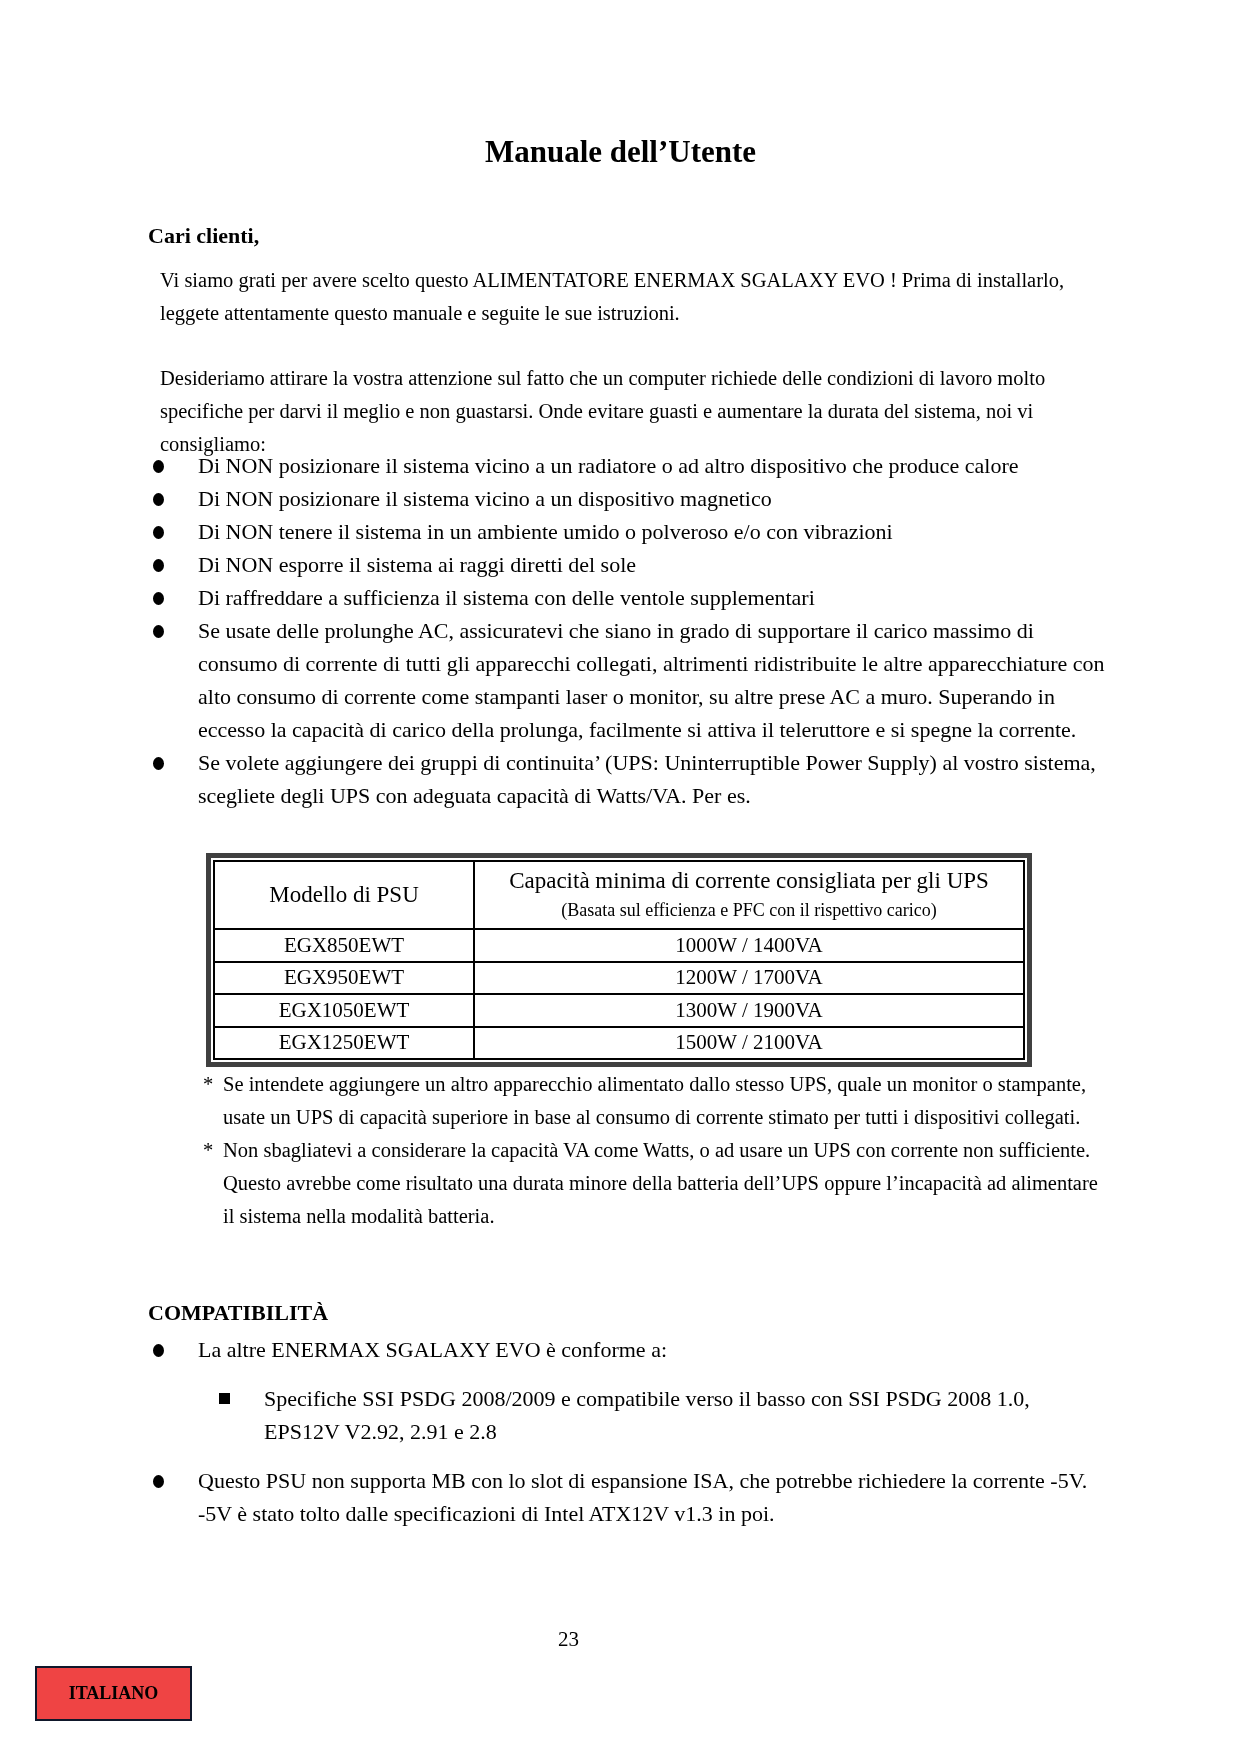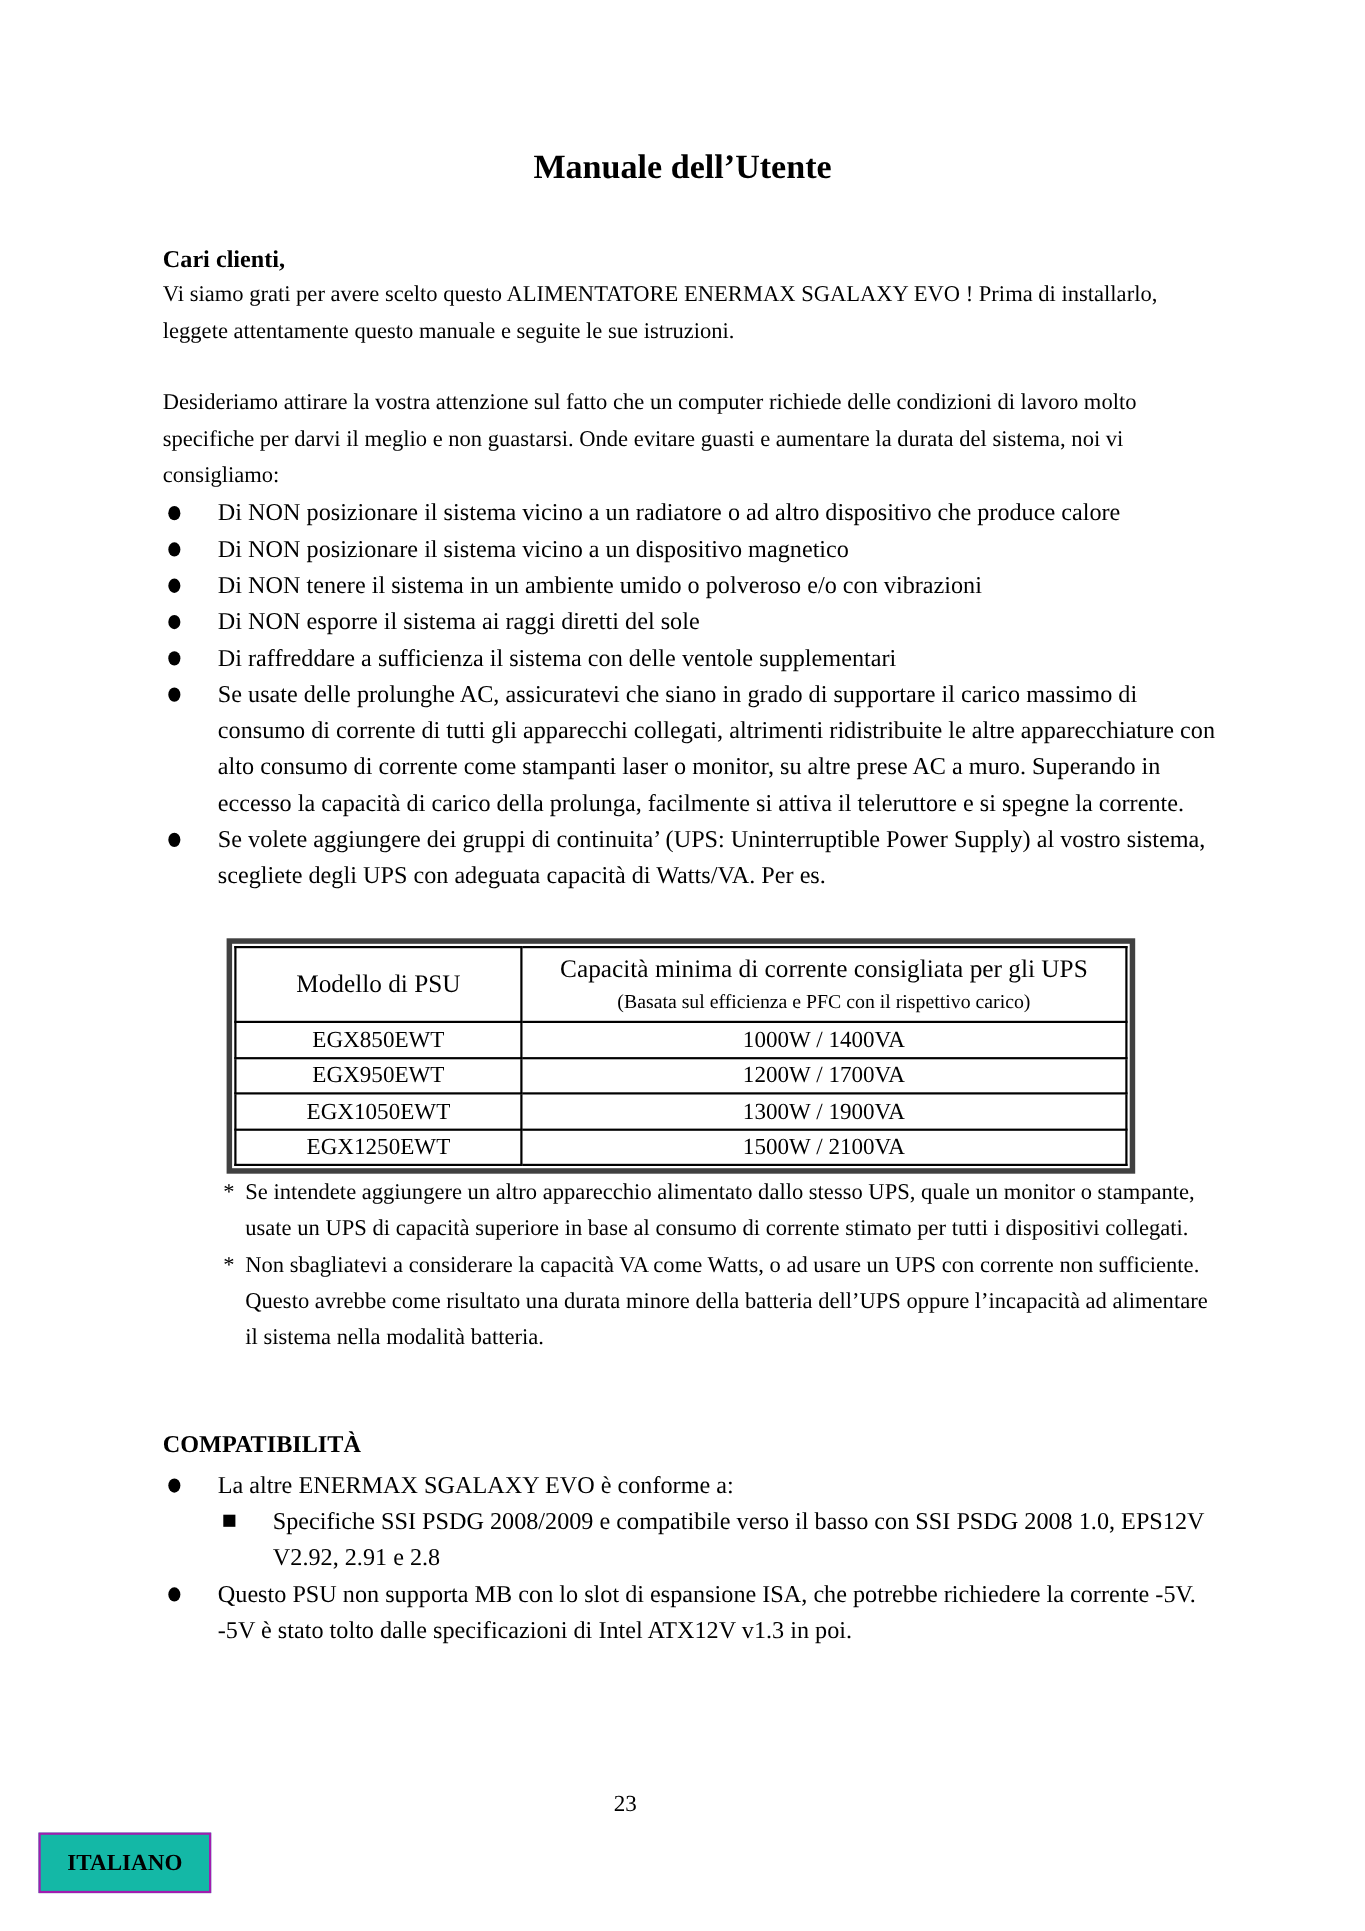--- a/index.html
+++ b/index.html
@@ -1,43 +1,43 @@
 <!DOCTYPE html>
 <html><head>
 <meta charset="utf-8">
 <style>
   html, body { margin: 0; padding: 0; background: #ffffff; }
   body { width: 1241px; height: 1755px; position: relative; overflow: hidden;
          font-family: "Liberation Serif", "DejaVu Serif", serif; color: #000; }
   .page-title { position: absolute; top: 134px; left: 0; width: 1241px; text-align: center;
                 font-size: 31px; font-weight: bold; line-height: 36px; }
   .greeting { position: absolute; top: 190px; left: 148px; font-size: 22px; font-weight: bold; line-height: 28px; margin-top: 32px; }
-  .para { position: absolute; left: 148px; width: 960px; font-size: 20.5px; line-height: 33px; margin: 0; }
+  .para { position: absolute; left: 148px; width: 960px; font-size: 20.5px; line-height: 33px; margin: 12px; }
   .bullets { position: absolute; left: 148px; width: 960px; margin: 0; padding: 0; list-style: none;
              font-size: 22px; line-height: 33px; }
   .bullets li { position: relative; padding-left: 50px; }
   .bullet-dot { position: absolute; left: 5px; top: 11px; width: 11px; height: 13px; border-radius: 50%; background: #000; }
   .bullet-sq { position: absolute; left: 5px; top: 11px; width: 11px; height: 11px; background: #000; }
-  .sublist { list-style: none; margin: 0; padding: 0; }
+  .sublist { list-style: none; margin: 16px; padding: 0; }
   .ups-table-wrap { position: absolute; left: 206px; top: 853px; width: 826px; height: 214px;
                     border: 5px solid #404040; padding: 2px; box-sizing: border-box; }
   table.ups-table { width: 100%; height: 100%; border-collapse: collapse; font-size: 21px; text-align: center; }
   .ups-table td, .ups-table th { border: 2px solid #000; font-weight: normal; padding: 0; }
   .ups-table th.col1 { width: 258px; font-size: 23px; }
   .ups-table th .h-main { display: block; font-size: 23px; line-height: 30px; }
   .ups-table th .h-sub { display: block; font-size: 18px; line-height: 28px; }
   .notes { position: absolute; left: 203px; width: 900px; font-size: 20.5px; line-height: 33px; margin: 0; padding: 0; list-style: none; }
   .notes li { position: relative; padding-left: 20px; }
   .notes .star { position: absolute; left: 0; top: 0; }
   .section-head { position: absolute; left: 148px; top: 1299px; font-size: 22px; font-weight: bold;
                   text-decoration-thickness: 2px; text-underline-offset: 3px; line-height: 28px; }
   .page-number { position: absolute; top: 1627px; left: 0; width: 1137px; text-align: center; font-size: 21px; }
   .lang-tab { position: absolute; left: 35px; top: 1666px; width: 157px; height: 55px; box-sizing: border-box;
-              border: 2px solid #a21caf; background: #14b8a6; display: flex; align-items: center; justify-content: center;
-              font-size: 21px; font-weight: bold; }
+              border: 2px solid #0f172a; background: #ef4444; display: flex; align-items: center; justify-content: center;
+              font-size: 18px; font-weight: bold; }
 </style>
 </head>
 <body>
 
 <div class="page-title">Manuale dell’Utente</div>
 <div class="greeting">Cari clienti,</div>
 
 <p class="para" style="top:252px;">Vi siamo grati per avere scelto questo ALIMENTATORE ENERMAX SGALAXY EVO ! Prima di installarlo, leggete attentamente questo manuale e seguite le sue istruzioni.</p>
 <p class="para" style="top:350px;">Desideriamo attirare la vostra attenzione sul fatto che un computer richiede delle condizioni di lavoro molto specifiche per darvi il meglio e non guastarsi. Onde evitare guasti e aumentare la durata del sistema, noi vi consigliamo:</p>
 

